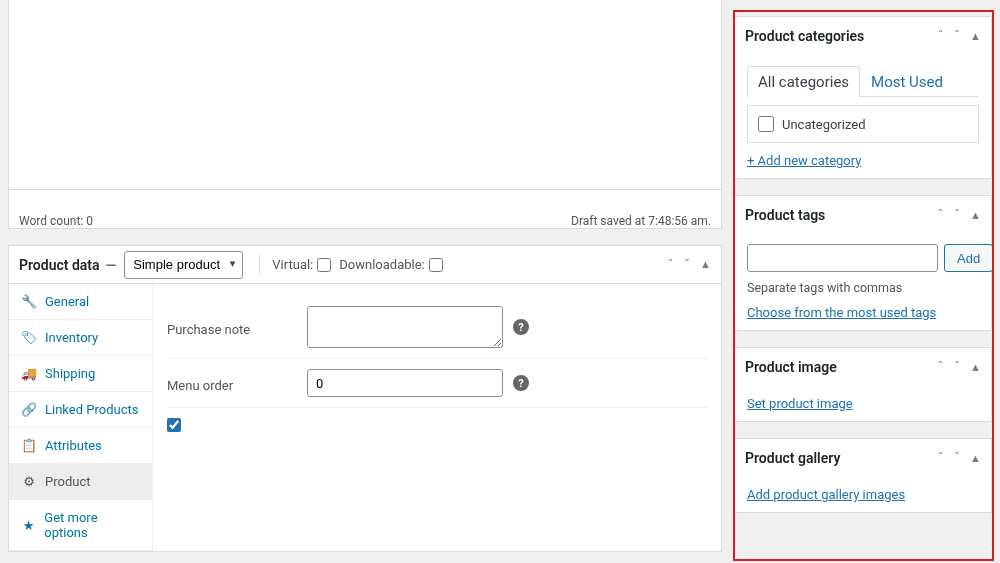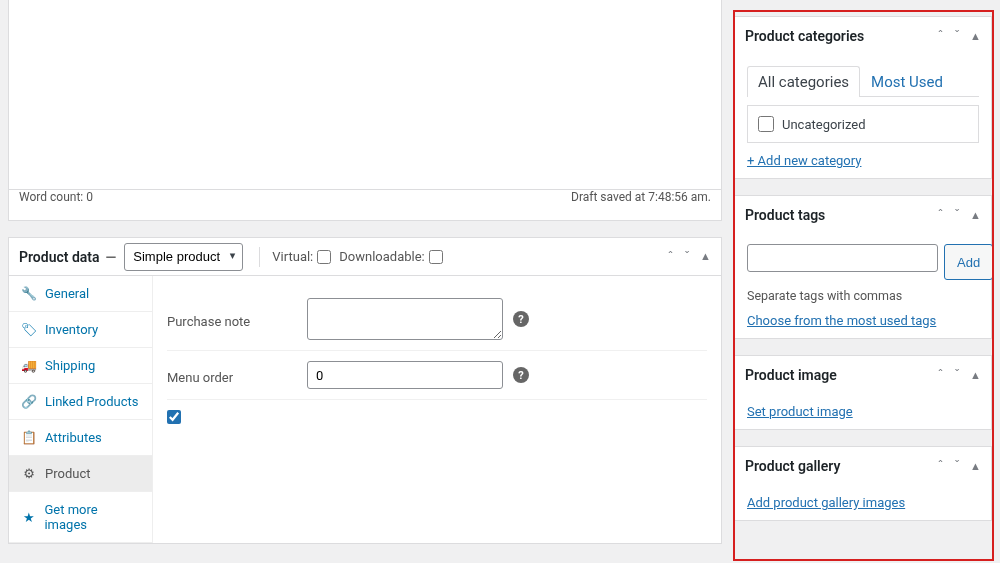--- a/index.html
+++ b/index.html
@@ -44,24 +44,24 @@
     border: 1px solid #dcdcde;
     border-top: none;
     height: 190px;
     position: relative;
     margin-top: 0;
   }
   .editor-footer {
     border: 1px solid #dcdcde;
     border-top: 1px solid #dcdcde;
     background: #fff;
-    height: 32px;
+    height: 40px;
     display: flex;
     justify-content: space-between;
-    align-items: flex-start;
+    align-items: flex-end;
     padding: 0 10px;
     font-size: 12px;
     color: #555;
     margin-top: -1px;
   }
 
   .postbox {
     background: #fff;
     border: 1px solid #dcdcde;
     margin-top: 16px;
@@ -284,21 +284,21 @@
     border: 1px solid #8c8f94;
     border-radius: 3px;
     padding: 0 6px;
   }
   .btn {
     border: 1px solid #2271b1;
     color: #2271b1;
     background: #f6f7f7;
     border-radius: 3px;
     padding: 0 12px;
-    height: 36px;
+    height: 28px;
     font-size: 13px;
     cursor: pointer;
   }
   .hint { font-size: 12.5px; color: #555; margin-bottom: 10px; }
 
 </style>
 </head>
 <body>
 
 <div class="layout">
@@ -360,21 +360,21 @@
           <div class="pd-tab">
             <span class="ticon">📋</span>
             <span>Attributes</span>
           </div>
           <div class="pd-tab active">
             <span class="ticon">⚙</span>
             <span>Product</span>
           </div>
           <div class="pd-tab">
             <span class="ticon">★</span>
-            <span>Get more images</span>
+            <span>Get more options</span>
           </div>
         </div>
 
         <div class="pd-content">
           <div class="form-row">
             <div class="form-label">Purchase note</div>
             <div class="form-field">
               <textarea class="txt" style=""></textarea>
               <span class="help">?</span>
             </div>

